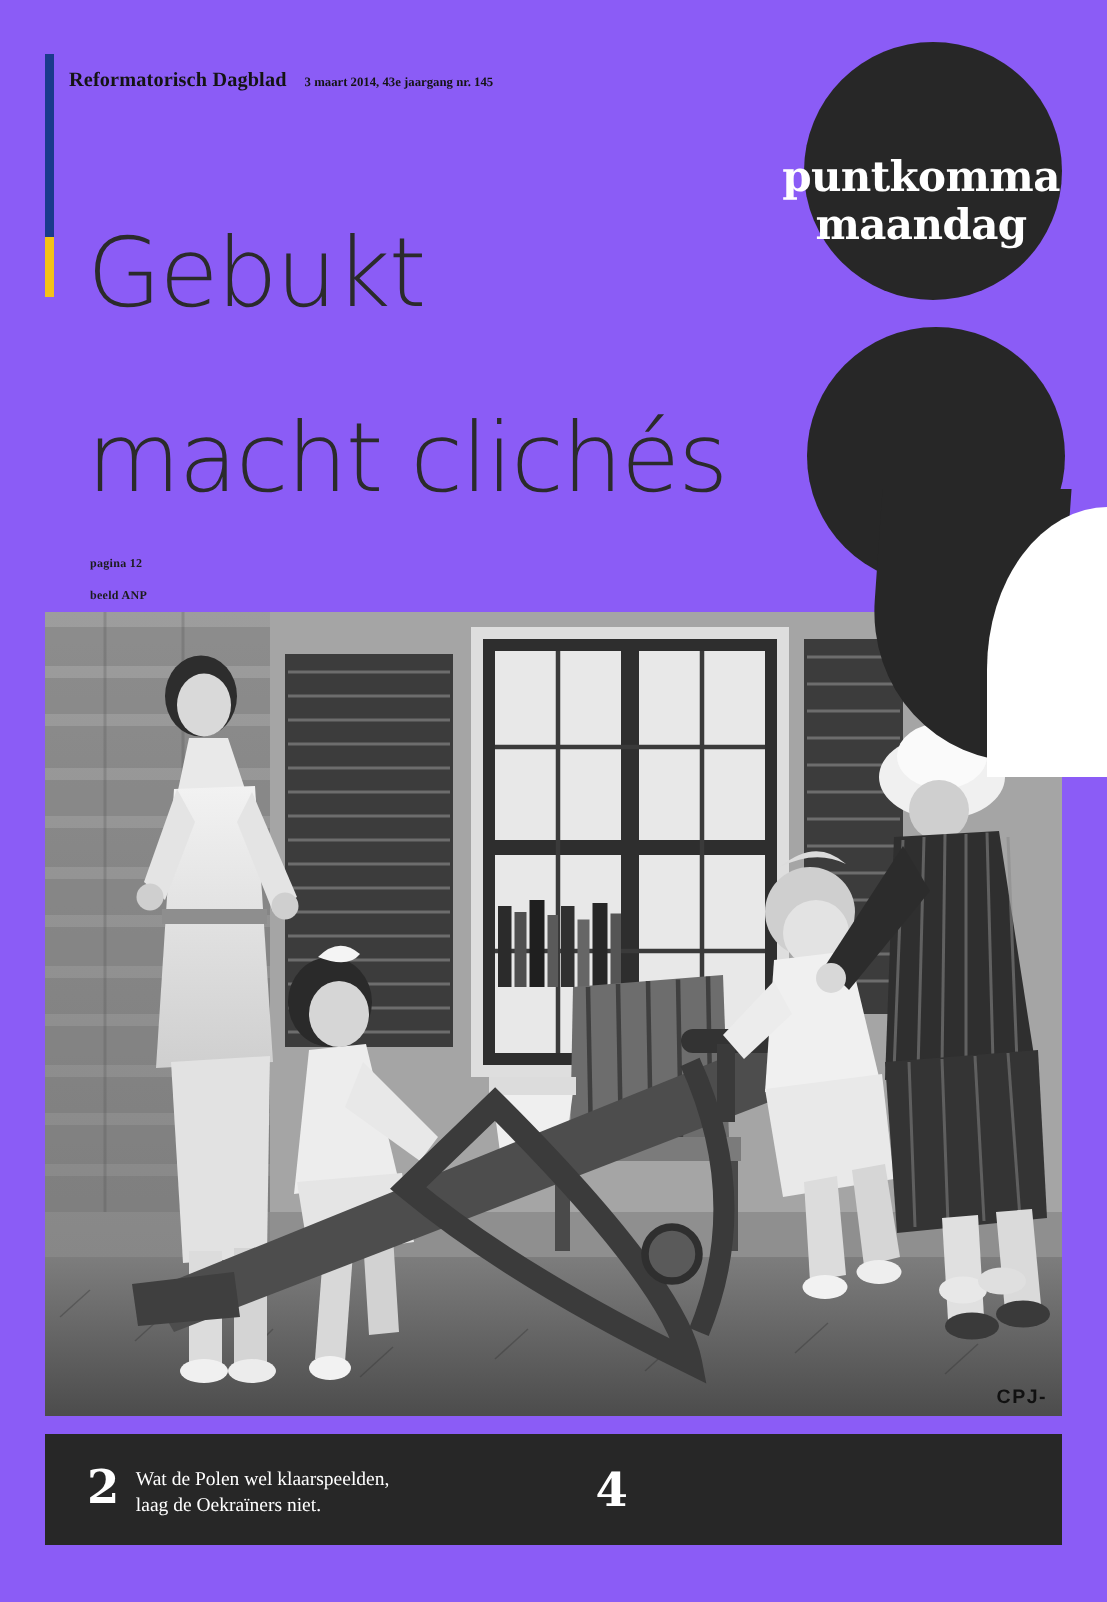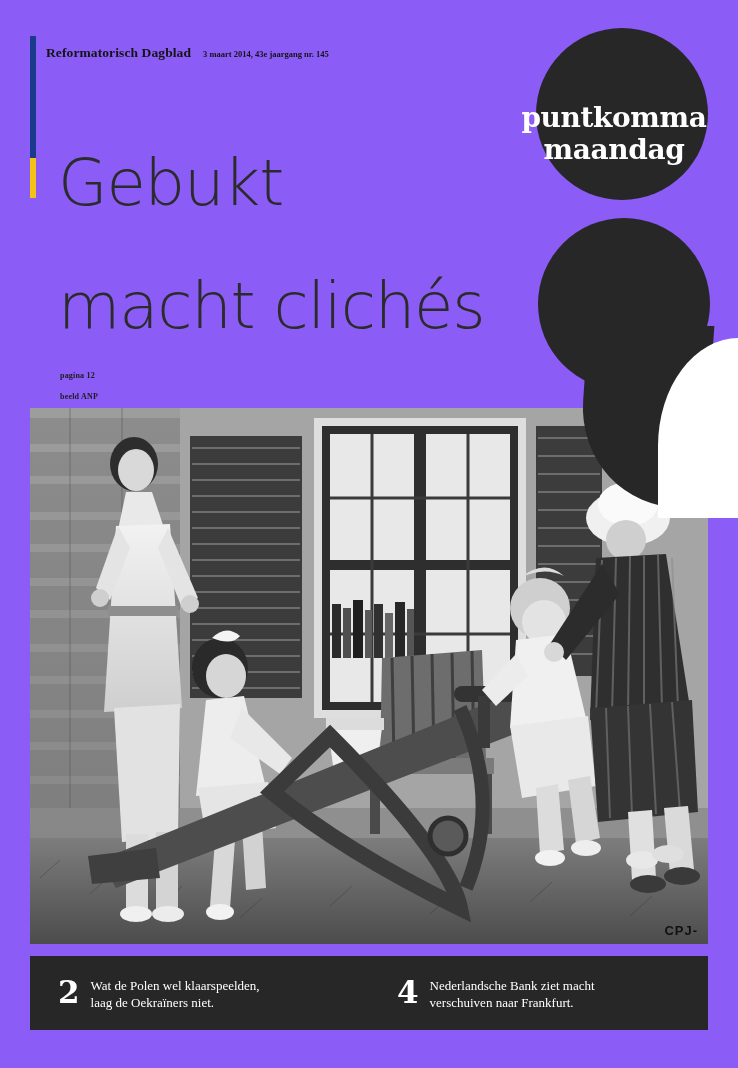--- a/index.html
+++ b/index.html
@@ -491,20 +491,16 @@
   <div class="teasers">
     <div class="teaser">
       <div class="num">2</div>
       <div class="txt">
         <div>Wat de Polen wel klaarspeelden,</div>
         <div>laag de Oekraïners niet.</div>
       </div>
     </div>
     <div class="teaser">
       <div class="num">4</div>
-      <div class="txt">
-        <div>Nederlandsche Bank ziet macht</div>
-        <div>verschuiven naar Frankfurt.</div>
-      </div>
     </div>
   </div>
 
 </div>
 
 </body></html>

